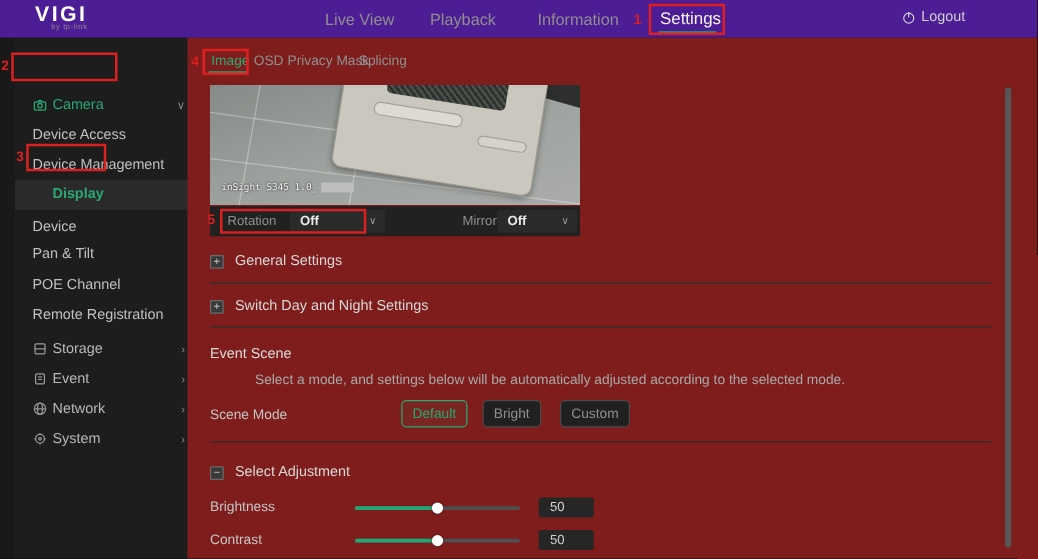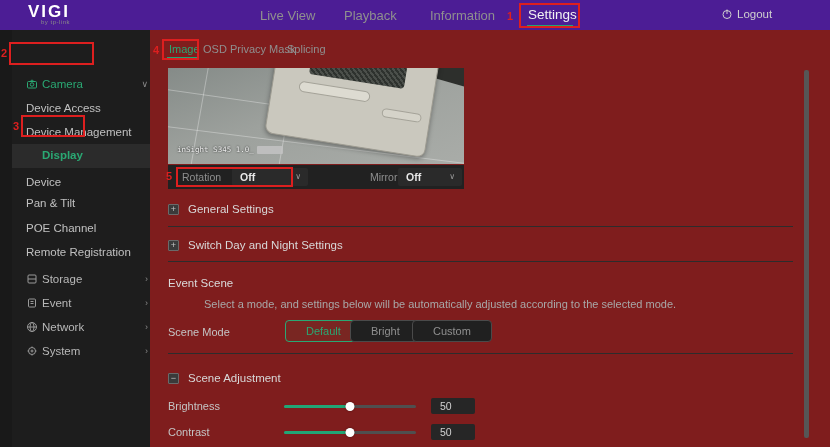--- a/index.html
+++ b/index.html
@@ -96,21 +96,21 @@
   .sec-title { font-size:11.5px; color:#d8d8d8; }
   .divider { position:absolute; left:18px; width:625px; height:1px; background:#2c2c2c; }
   .div-1 { top:196px; } .div-2 { top:231px; } .div-3 { top:323px; }
 
   
   .scene-title { position:absolute; left:18px; top:247px; font-size:11.5px; color:#dadada; }
   .scene-desc { position:absolute; left:18px; top:268px; font-size:11px; color:#a8a8a8;margin-left:36px; }
   .scene-mode-label { position:absolute; left:18px; top:296px; font-size:11px; color:#c4c4c4; }
   .scene-btn { position:absolute; top:290px; height:22px; border-radius:4px; border:1px solid #4a4a4a;
                background:#202020; color:#8f8f8f; font-size:11px; font-family:"Liberation Sans",sans-serif;
-               cursor:pointer; padding:0 20px; }
+               cursor:pointer; padding:0 8px;margin-left:36px; }
   .scene-btn.active { border-color:#2aa873; color:#2aa873; background:rgba(42,168,115,.07); }
   .btn-default { left:135px; } .btn-bright { left:200px; } .btn-custom { left:262px; }
 
   
   .slider-label { position:absolute; left:18px; font-size:11px; color:#c4c4c4; }
   .sl-brightness { top:370px; } .sl-contrast { top:396px; }
   .slider { position:absolute; left:134px; width:132px; height:9px; cursor:pointer; }
   .slider-b { top:372px; } .slider-c { top:398px; }
   .track { position:absolute; left:0; top:3px; width:100%; height:3px; background:#4f4f4f; border-radius:2px; }
   .fill  { position:absolute; left:0; top:3px; height:3px; background:#21a675; border-radius:2px; }
@@ -271,21 +271,21 @@
     <div class="scene-title">Event Scene</div>
     <div class="scene-desc">Select a mode, and settings below will be automatically adjusted according to the selected mode.</div>
     <div class="scene-mode-label">Scene Mode</div>
     <button class="scene-btn active btn-default">Default</button>
     <button class="scene-btn btn-bright">Bright</button>
     <button class="scene-btn btn-custom">Custom</button>
     <div class="divider div-3"></div>
 
     <div class="sec-header sec-adjust">
       <span class="expand-icon">−</span>
-      <span class="sec-title">Scene Adjustment</span>
+      <span class="sec-title">Select Adjustment</span>
     </div>
 
     <div class="slider-label sl-brightness">Brightness</div>
     <div class="slider slider-b">
       <div class="track"></div>
       <div class="fill" style="width: 50%;"></div>
       <div class="thumb" style="left: 50%;"></div>
     </div>
     <div class="val-box vb-b">50</div>
 

